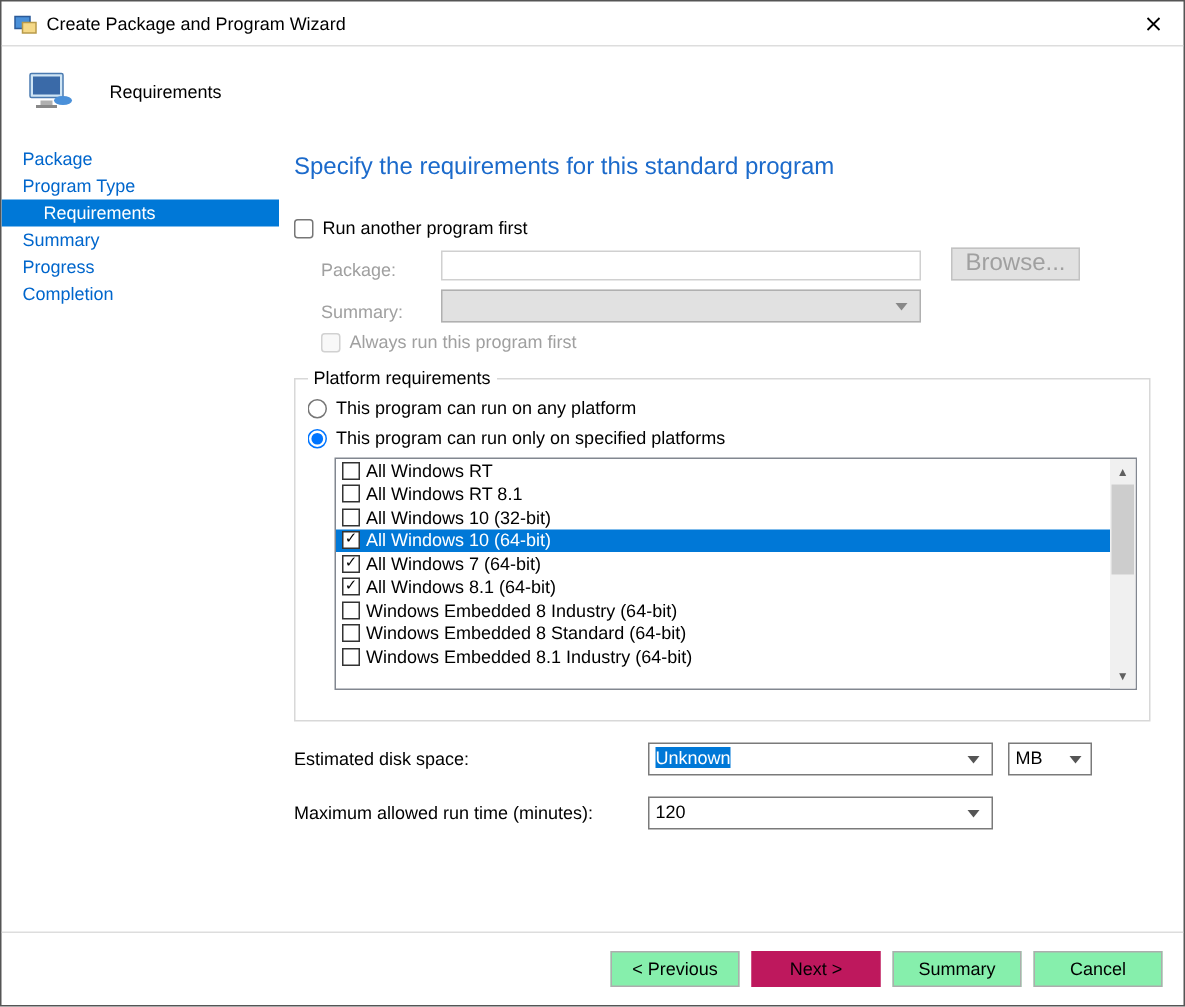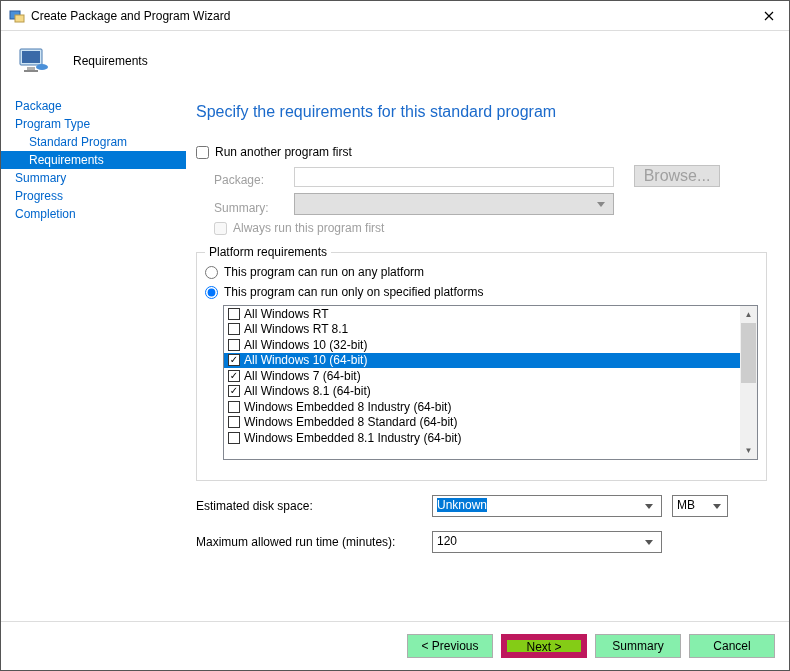--- a/index.html
+++ b/index.html
@@ -42,21 +42,21 @@
 .sthumb { position: absolute; left: 1px; right: 1px; top: 0; height: 60px; background: #cdcdcd; }
 .formrow { display: flex; align-items: center; margin-top: 14px; }
 .formlbl { width: 236px; font-size: 12px; }
 .formcombo { width: 230px; height: 22px; border: 1px solid #7a7a7a; position: relative; padding: 2px 4px; font-size: 12px; background: #fff; }
 .formcombo::after { content: ""; position: absolute; right: 8px; top: 8px; border-left: 4px solid transparent; border-right: 4px solid transparent; border-top: 5px solid #555; }
 .formcombo .val.hilite { background: #0078d7; color: #fff; display: inline-block; }
 .unit { width: 56px; height: 22px; border: 1px solid #7a7a7a; margin-left: 10px; padding: 2px 4px; font-size: 12px; position: relative; }
 .unit::after { content: ""; position: absolute; right: 6px; top: 8px; border-left: 4px solid transparent; border-right: 4px solid transparent; border-top: 5px solid #555; }
 .footer { border-top: 1px solid #ddd; height: 49px; display: flex; align-items: center; justify-content: flex-end; padding: 0 14px; gap: 8px; }
 .fbtn { width: 86px; height: 24px; border: 1px solid #adadad; background: #86efac; font-size: 12px; }
-.fbtn.primary { border: 6px solid #be185d; background: #84cc16; }
+.fbtn.primary { border: 2px solid #be185d; background: #be185d; }
 </style>
 </head>
 <body>
 
 <div class="titlebar">
   <span class="icon">
     <svg viewBox="0 0 16 16">
         <rect x="1" y="3" width="10" height="8" fill="#4a90d9" stroke="#2a5a99"></rect>
         <rect x="6" y="7" width="9" height="7" fill="#f5d988" stroke="#b89a4a"></rect>
       </svg>
@@ -79,21 +79,20 @@
         <ellipse cx="25" cy="22" rx="6" ry="3" fill="#4a90d9"></ellipse>
       </svg>
   </span>
   <span class="htext">Requirements</span>
 </div>
 
 <div class="body">
   <div class="sidebar">
     <div class="item">Package</div>
     <div class="item">Program Type</div>
-    <div class="item sub">Standard Program</div>
     <div class="item sub selected">Requirements</div>
     <div class="item">Summary</div>
     <div class="item">Progress</div>
     <div class="item">Completion</div>
   </div>
 
   <div class="main">
     <h1>Specify the requirements for this standard program</h1>
 
     <div class="row">

